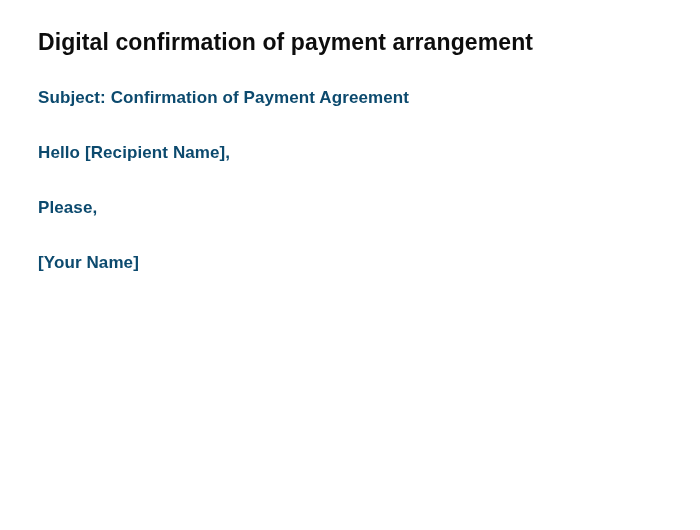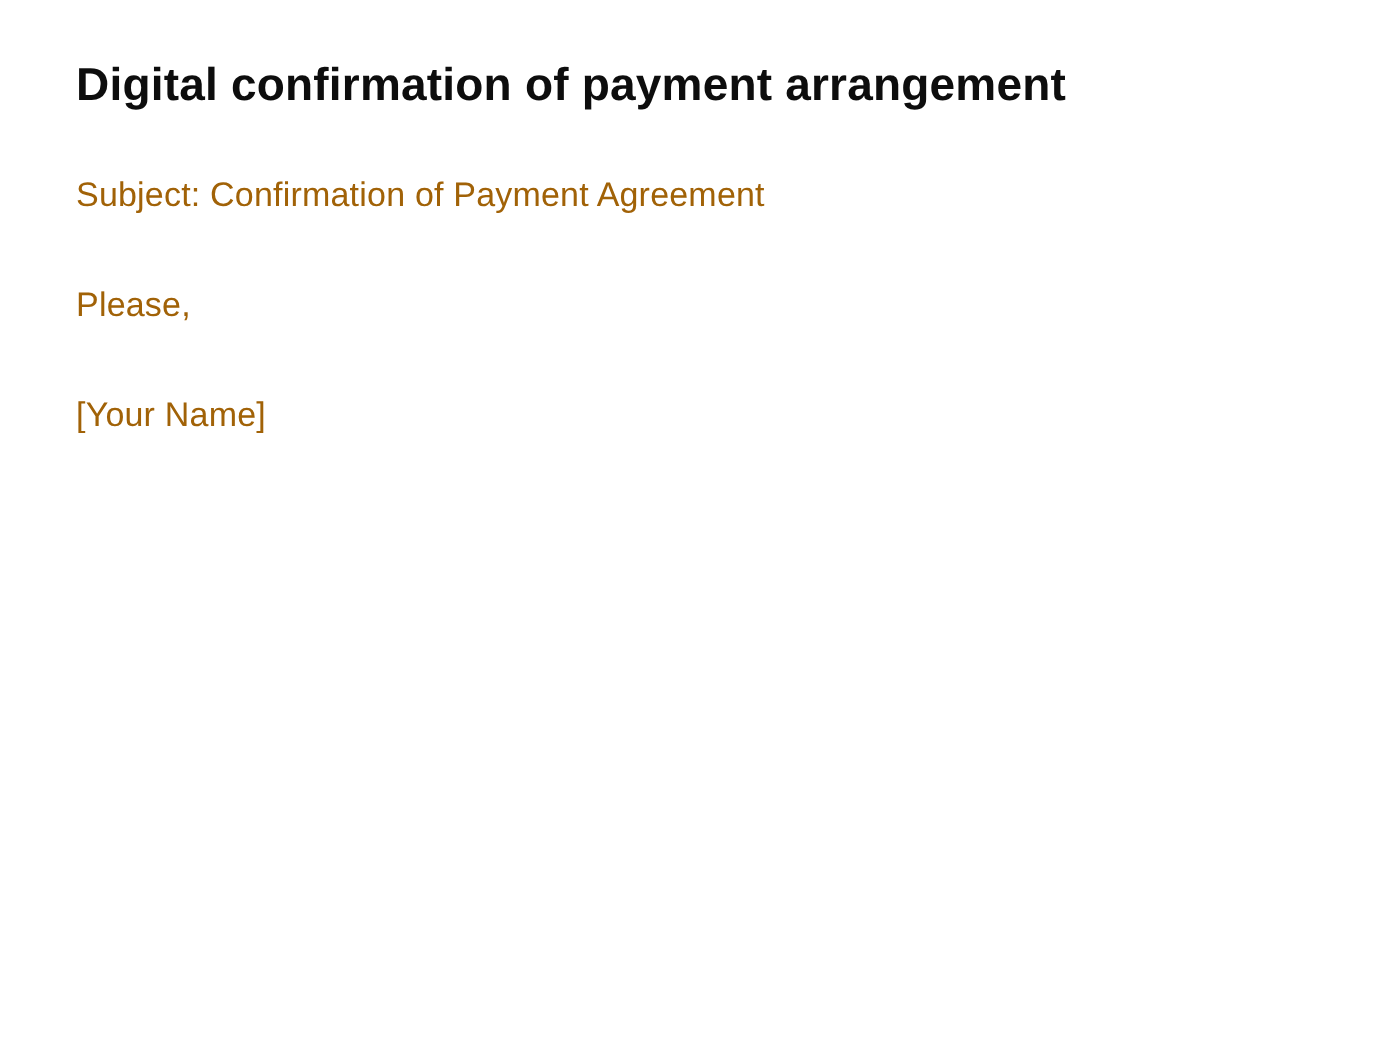--- a/index.html
+++ b/index.html
@@ -23,32 +23,33 @@
     line-height: 30px;
     font-weight: 700;
     color: #0d0d0d;
     letter-spacing: 0.1px;
   }
   .doc-paragraph {
     margin: 0 0 21px 0;
     max-width: 600px;
     font-size: 17px;
     line-height: 34px;
-    font-weight: 400;
-    color: #a16207;
+    font-weight: 700;
+    color: #0c4a6e;
     letter-spacing: 0.1px;
   }
 </style>
 </head>
 <body>
 
 <div class="page">
   <h1 class="doc-title">Digital confirmation of payment arrangement</h1>
 
   <p class="doc-paragraph">Subject: Confirmation of Payment Agreement</p>
 
+  <p class="doc-paragraph">Hello [Recipient Name],</p>
 
 
 
   <p class="doc-paragraph">Please,</p>
 
   <p class="doc-paragraph">[Your Name]</p>
 </div>
 
 </body></html>

